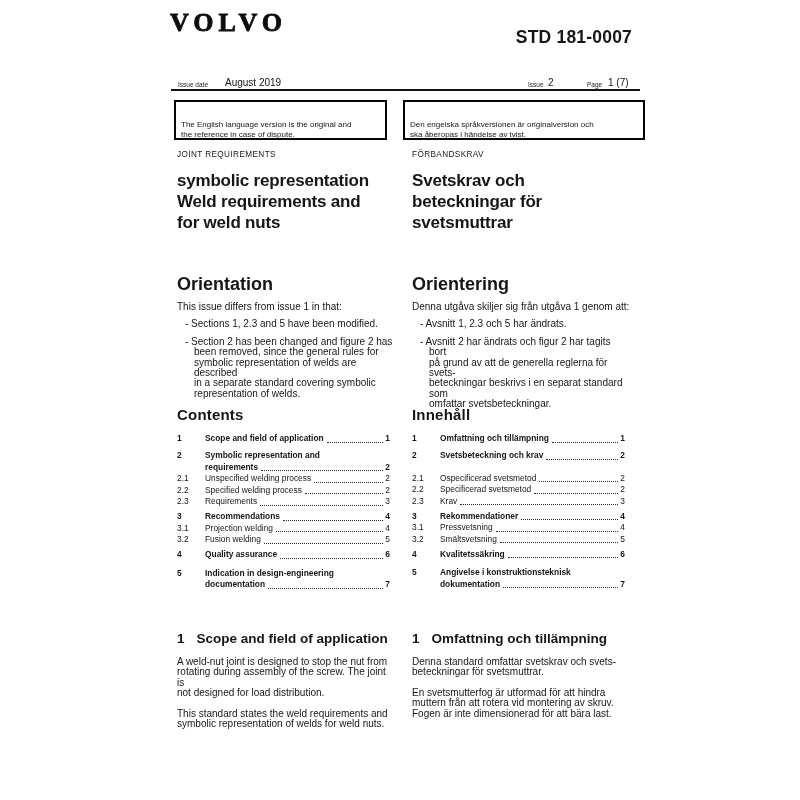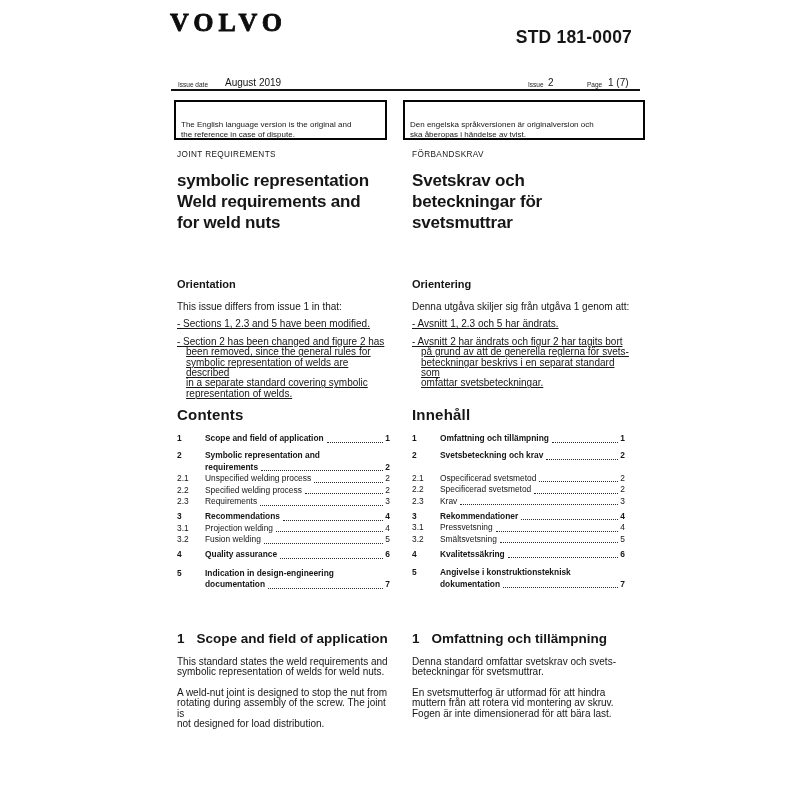--- a/index.html
+++ b/index.html
@@ -52,28 +52,27 @@
   .col { top:0; height:576px; }
   .col-en { left:7px;  width:216px; }
   .col-sv { left:242px; width:218px; }
   .blk { position:absolute; left:0; right:0; }
 
   .kicker { top:150px; font-size:8.2px; letter-spacing:0.4px; }
   .title  { top:170px; font-size:17px; font-weight:bold; line-height:21px; letter-spacing:-0.2px; }
   .title div { white-space:nowrap; }
 
   .orient { top:276px; }
-  .orient h3 { font-size:11px; font-weight:bold; line-height:16px; }
+  .orient h3 { font-size:18px; font-weight:bold; line-height:16px; }
   .body-text { font-size:10px; line-height:10.4px; }
   .intro { margin-top:10px; }
   .bullets .bullet {
-    margin-top:7px; margin-left:0;
+    margin-top:7px; margin-left:8px;
     padding-left:9px; text-indent:-9px;
     white-space:pre-line;
-    text-decoration:underline;
   }
 
   .contents { top:406px; }
   .contents h2 { font-size:15px; font-weight:bold; line-height:18px; letter-spacing:0.2px; }
   .toc { margin-top:9px; width:213px; font-size:8.4px; }
   .toc-row { display:flex; align-items:baseline; line-height:11.5px; }
   .toc-row.b { font-weight:bold; }
   .toc-num { flex:0 0 28px; }
   .toc-text { white-space:nowrap; }
   .lead { flex:1; border-bottom:1.2px dotted #2a2a2a; margin:0 2px 2px 3px; min-width:4px; align-self:stretch; }
@@ -213,25 +212,25 @@
             <span class="toc-text">documentation</span>
             <span class="lead"></span>
             <span class="toc-page">7</span>
           </div>
         </div>
     </div>
     <div class="blk section">
       <h2><span class="snum">1</span><span>Scope and field of application</span></h2>
       <div class="paras">
 
-      <div class="para body-text">This standard states the weld requirements and
-symbolic representation of welds for weld nuts.</div>
-          <div class="para body-text">A weld-nut joint is designed to stop the nut from
+      <div class="para body-text">A weld-nut joint is designed to stop the nut from
 rotating during assembly of the screw. The joint is
 not designed for load distribution.</div>
+          <div class="para body-text">This standard states the weld requirements and
+symbolic representation of welds for weld nuts.</div>
         </div>
     </div>
   </div>
 
   <div class="abs col col-sv">
     <div class="blk kicker">FÖRBANDSKRAV</div>
     <div class="blk title">
 
     <div>Svetskrav och</div>
         <div>beteckningar för</div>

